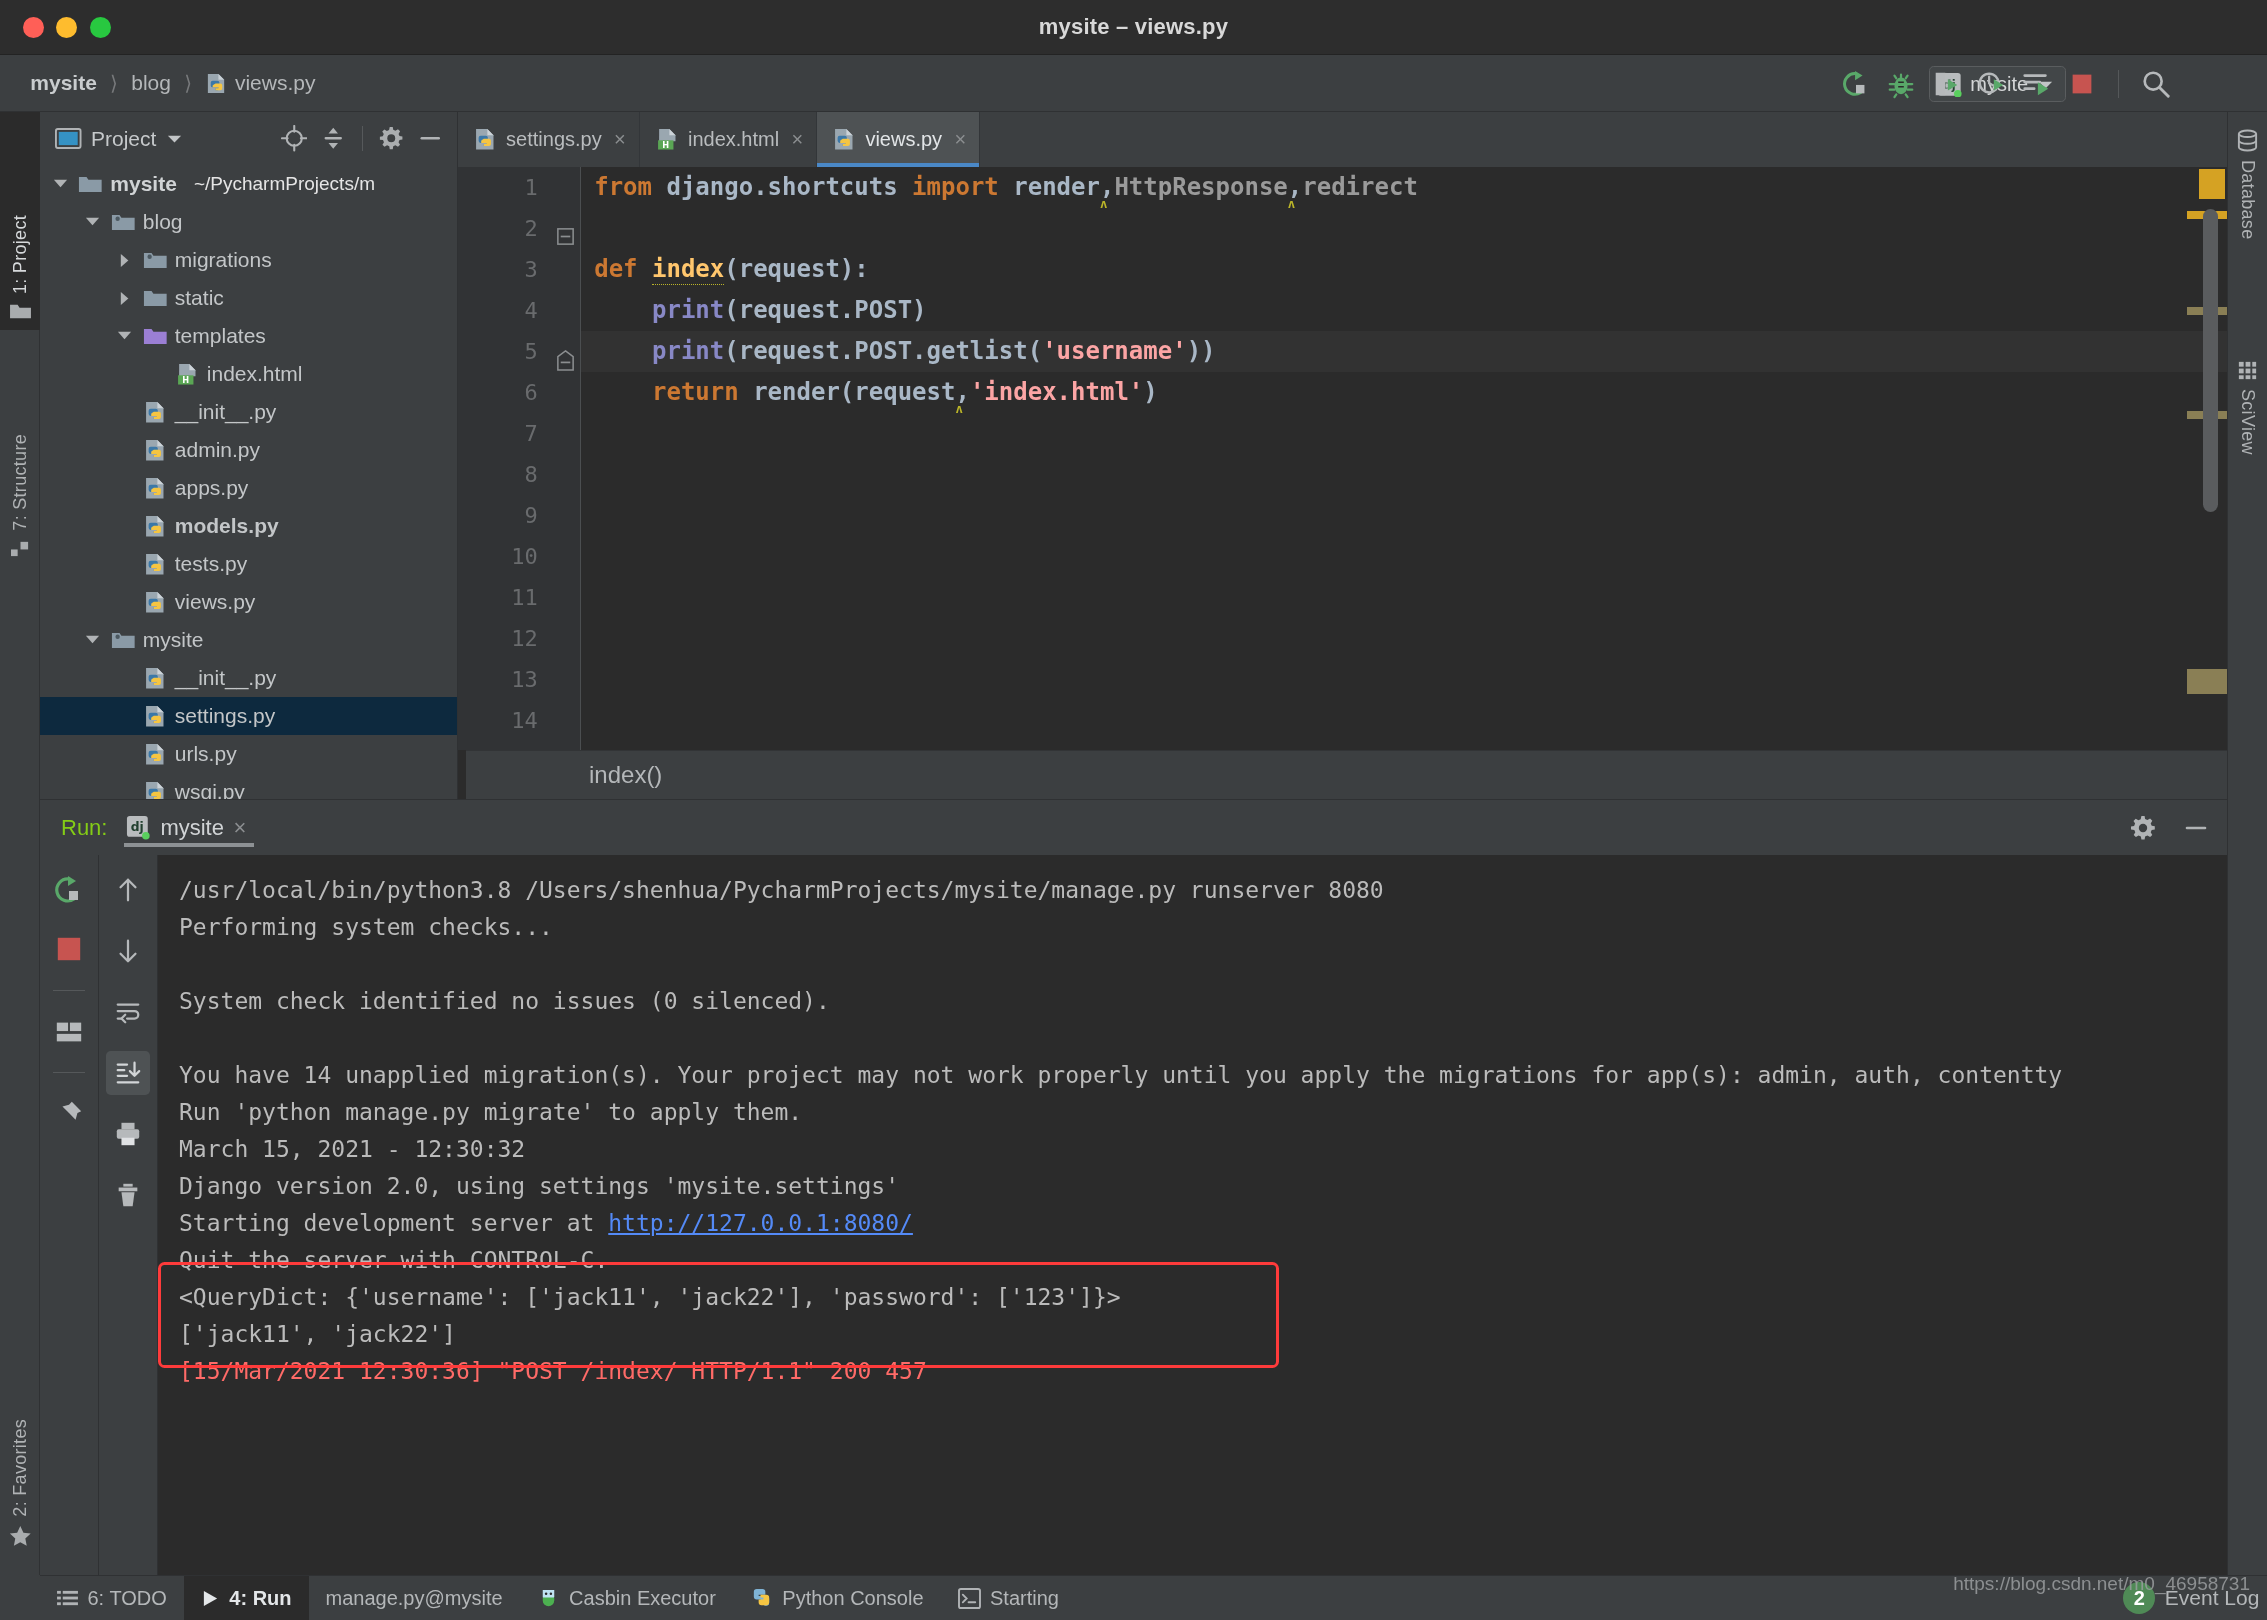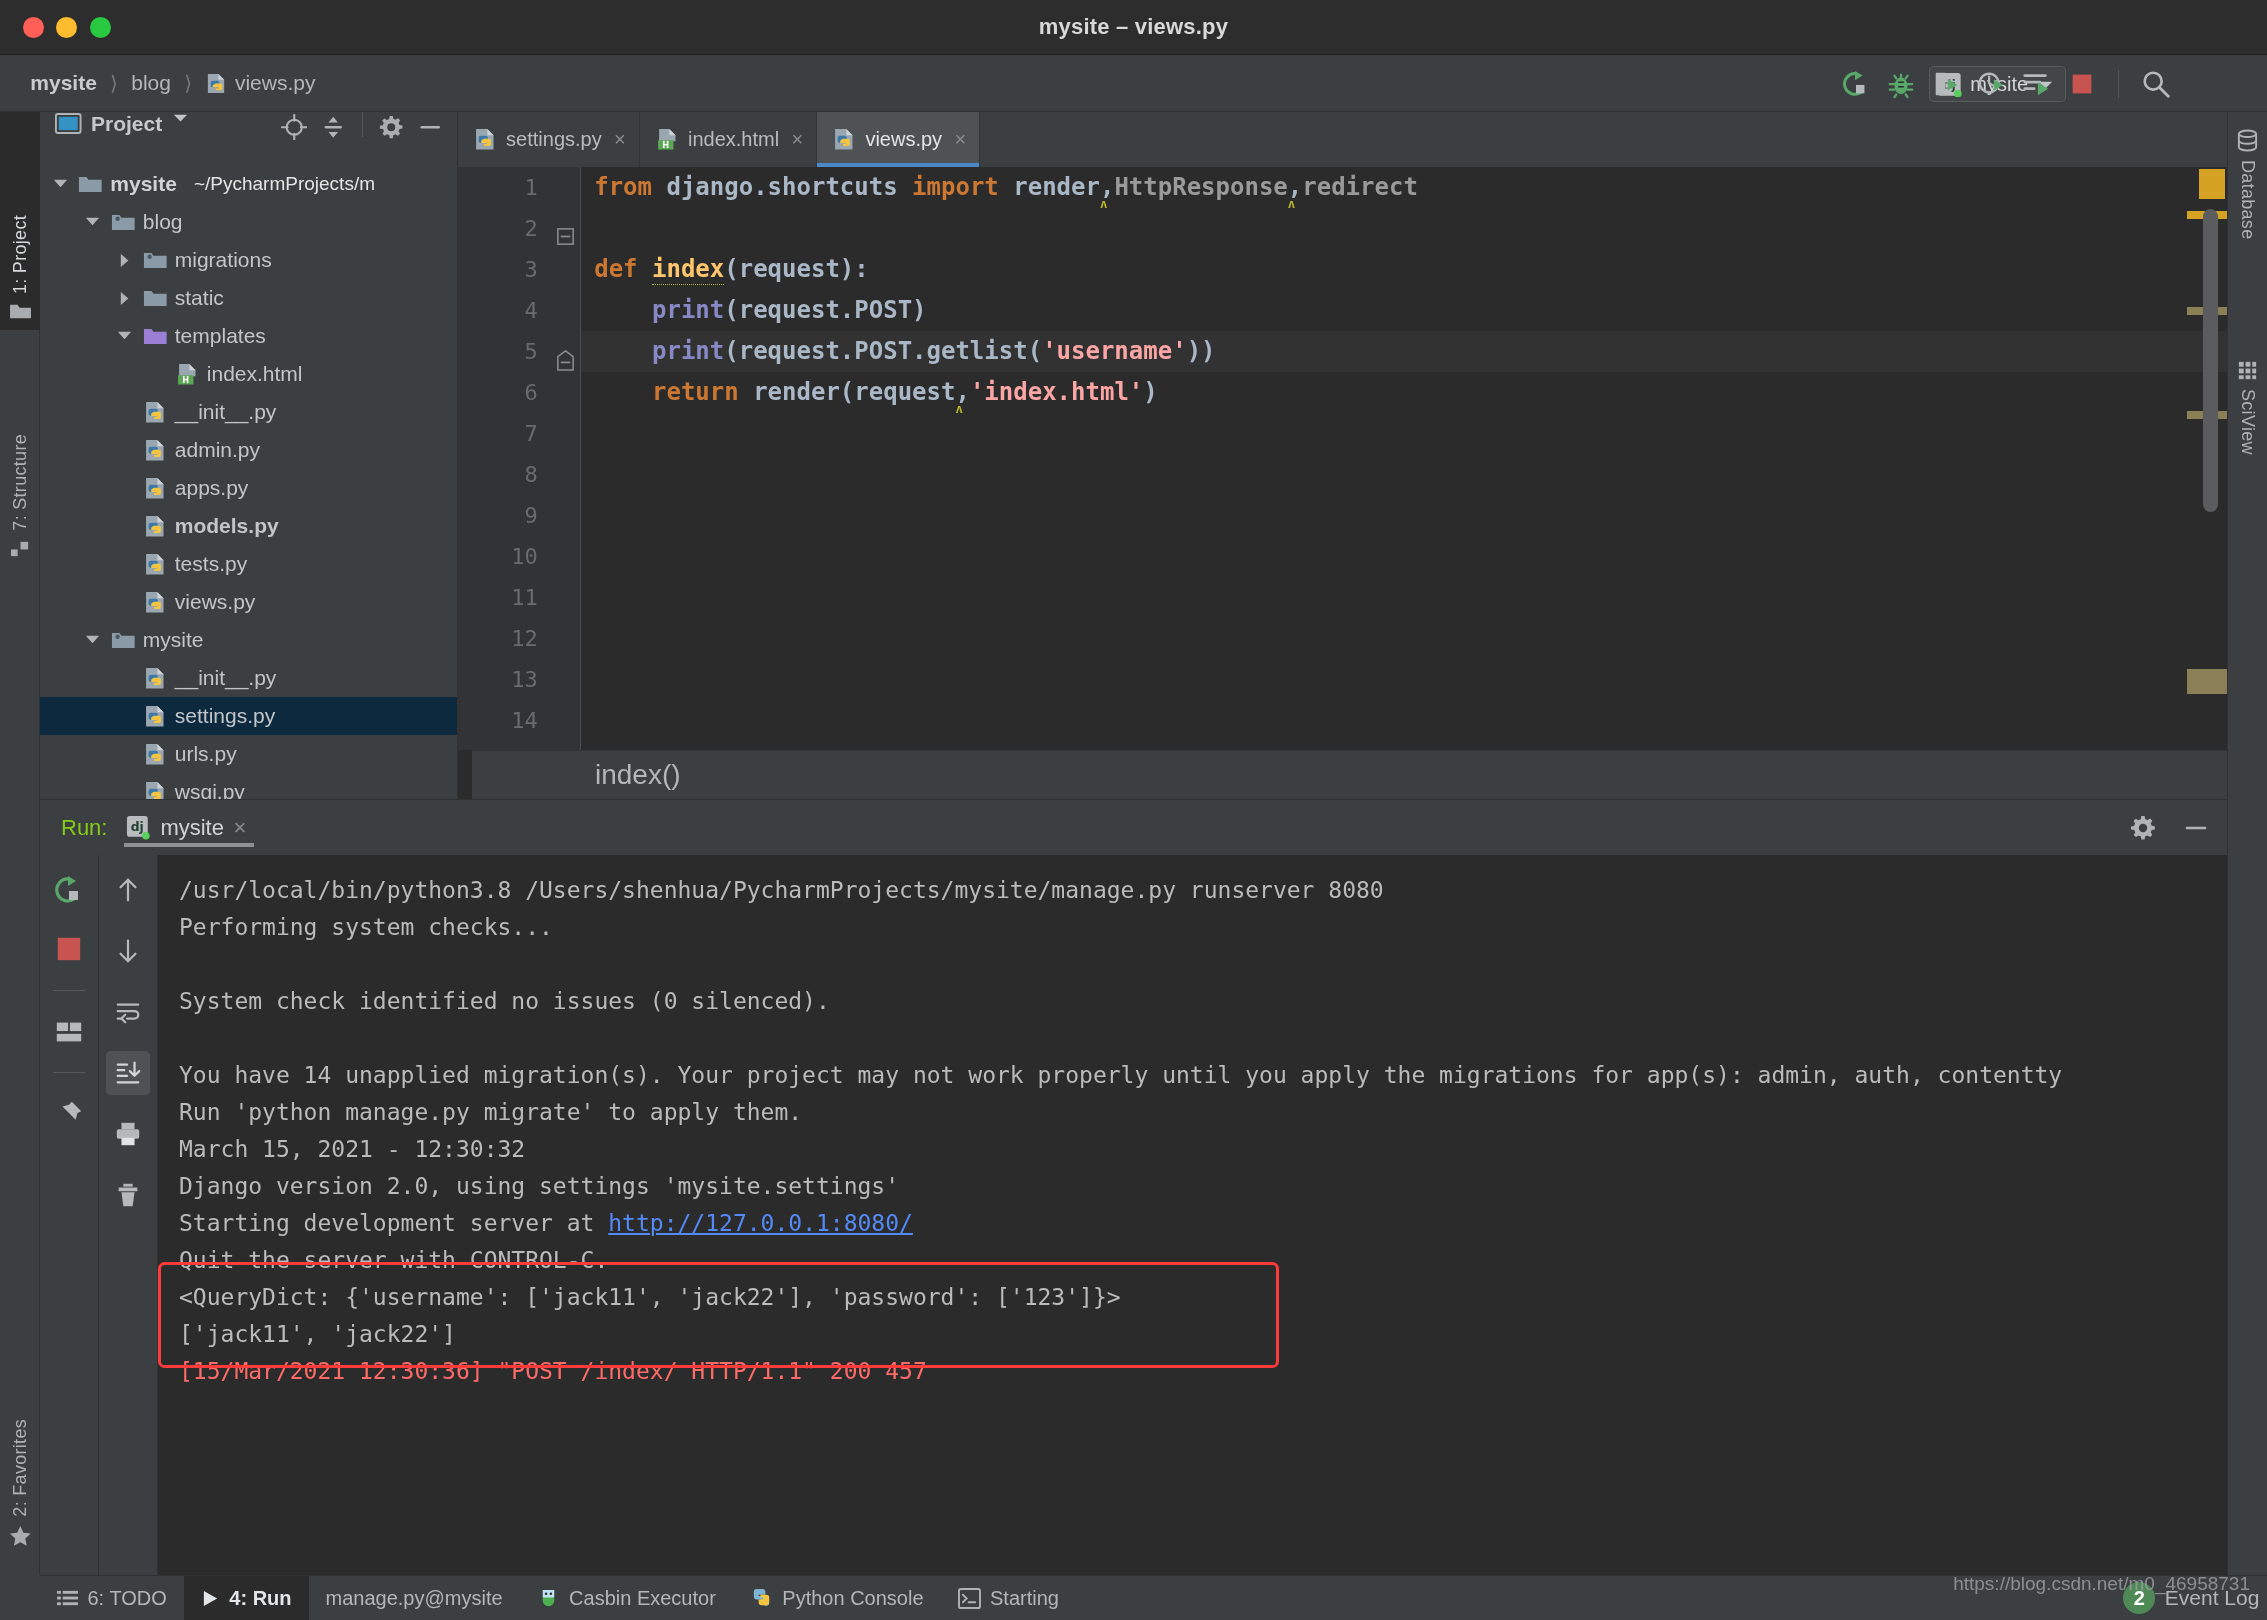--- a/index.html
+++ b/index.html
@@ -78,21 +78,21 @@
   }
   .vtabR .vlabel {
     writing-mode: vertical-rl; font-size: 18px; color: #b0b3b5; white-space: nowrap; letter-spacing: 0.3px;
   }
 
   
   .project {
     position: absolute; left: 40px; top: 112px; width: 418px; height: 687px;
     background: #3c3f41; border-right: 0.9px solid #2f3133;
   }
-  .proj-head { height: 53px; display: flex; align-items: flex-start; padding: 0 11.4px 0 15px; gap: 9.5px; font-weight: bold; }
+  .proj-head { height: 53px; display: flex; align-items: center; padding: 0 11.4px 0 15px; gap: 9.5px; }
   .proj-title { font-size: 21px; color: #c6c9cb; }
   .proj-head-spacer { flex: 1; }
   .proj-ico { width: 30px; height: 30px; display: flex; align-items: center; justify-content: center; }
   .proj-sep { width: 0.9px; height: 24.6px; background: #56595b; margin: 0 3.8px; }
   .tree { position: absolute; left: 0; top: 53px; right: 0; bottom: 0; overflow: hidden; background: #3c3f41; }
   .trow {
     height: 38px; display: flex; align-items: center; gap: 7.6px;
     font-size: 21px; color: #c3c6c8; white-space: nowrap; padding-right: 5.7px;
   }
   .trow.sel { background: #0d293e; }
@@ -137,24 +137,24 @@
   .k-bi { color: #8888c6; }
   .k-warn { color: #9a9a9a; }
   .u-wave {
     border-bottom: 1.9px dotted #bbb529; padding-bottom: 0.9px;
   }
   .comma-mark { color: #a9b7c6; position: relative; }
   .comma-mark::after {
     content: "ʌ"; position: absolute; left: 0; top: 11.4px; font-size: 12.3px; color: #bbb529;
   }
   .breadcrumb2 {
-    position: absolute; left: 14px; right: 0; bottom: 0; height: 49px;
+    position: absolute; left: 8px; right: 0; bottom: 0; height: 49px;
     background: #3c3f41; border-top: 0.9px solid #323436;
     display: flex; align-items: center; padding-left: 123px;
-    font-size: 28px; color: #b4b7b9;
+    font-size: 24px; color: #b4b7b9;
   }
   
   .emark { position: absolute; right: 0; width: 40px; top: 0; bottom: 49px; }
   .scroll-track { position: absolute; right: 9.5px; top: 42px; width: 15px; height: 303px; background: #5a5c5e; border-radius: 7.6px; }
   .mark { position: absolute; right: 0; width: 40px; height: 7.6px; }
   .errbox { position: absolute; right: 1.9px; top: 1.9px; width: 26.5px; height: 30px; background: #d5a223; }
 
   
   .runwin {
     position: absolute; left: 40px; top: 799px; right: 40px; height: 776px;

